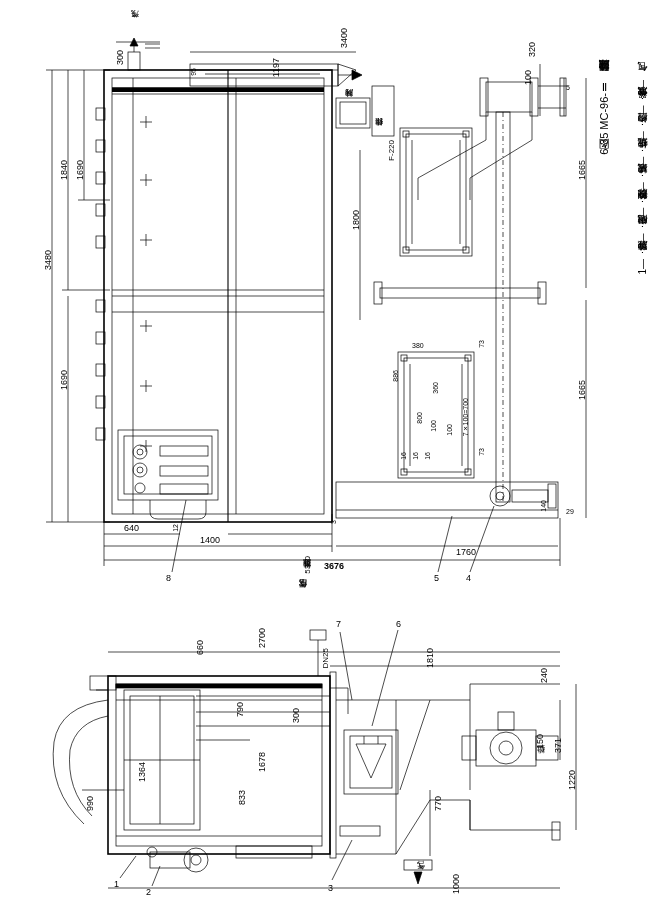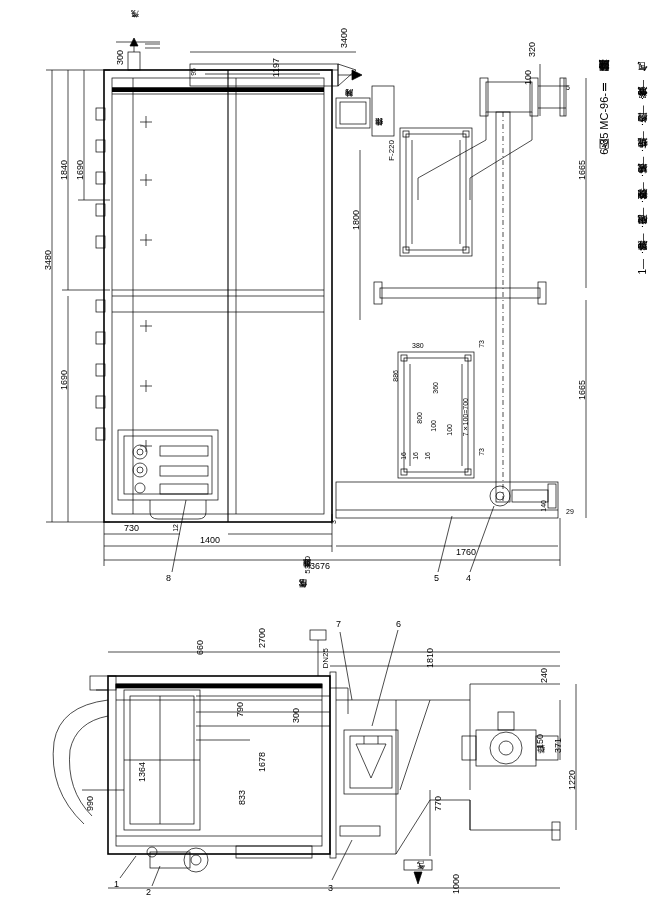--- a/index.html
+++ b/index.html
@@ -268,24 +268,24 @@
       <line x1="398" y1="630" x2="372" y2="726"></line>
       <line x1="340" y1="632" x2="352" y2="700"></line>
     </g>
   </svg>
 
   <div class="lbl vert180" style="left:44px;top:250px;">3480</div>
   <div class="lbl vert180" style="left:60px;top:160px;">1840</div>
   <div class="lbl vert180" style="left:76px;top:160px;">1690</div>
   <div class="lbl vert180" style="left:60px;top:370px;">1690</div>
 
-  <div class="lbl" style="left:310px;top:562px;">3676</div>
+  <div class="lbl" style="left:324px;top:562px;font-weight:bold;">3676</div>
   <div class="lbl" style="left:200px;top:536px;">1400</div>
   <div class="lbl" style="left:456px;top:548px;">1760</div>
-  <div class="lbl" style="left:124px;top:524px;">730</div>
+  <div class="lbl" style="left:124px;top:524px;">640</div>
   <div class="lbl vert180" style="left:116px;top:50px;">300</div>
   <div class="lbl vert180" style="left:340px;top:28px;">3400</div>
   <div class="lbl vert180" style="left:272px;top:58px;">1197</div>
   <div class="lbl vert180" style="left:578px;top:160px;">1665</div>
   <div class="lbl vert180" style="left:578px;top:380px;">1665</div>
   <div class="lbl vert180" style="left:352px;top:210px;">1800</div>
   <div class="lbl vert180" style="left:528px;top:42px;">320</div>
   <div class="lbl vert180" style="left:524px;top:70px;">100</div>
   <div class="lbl vert180 xs" style="left:190px;top:68px;">95</div>
   <div class="lbl xs" style="left:566px;top:84px;">5</div>

